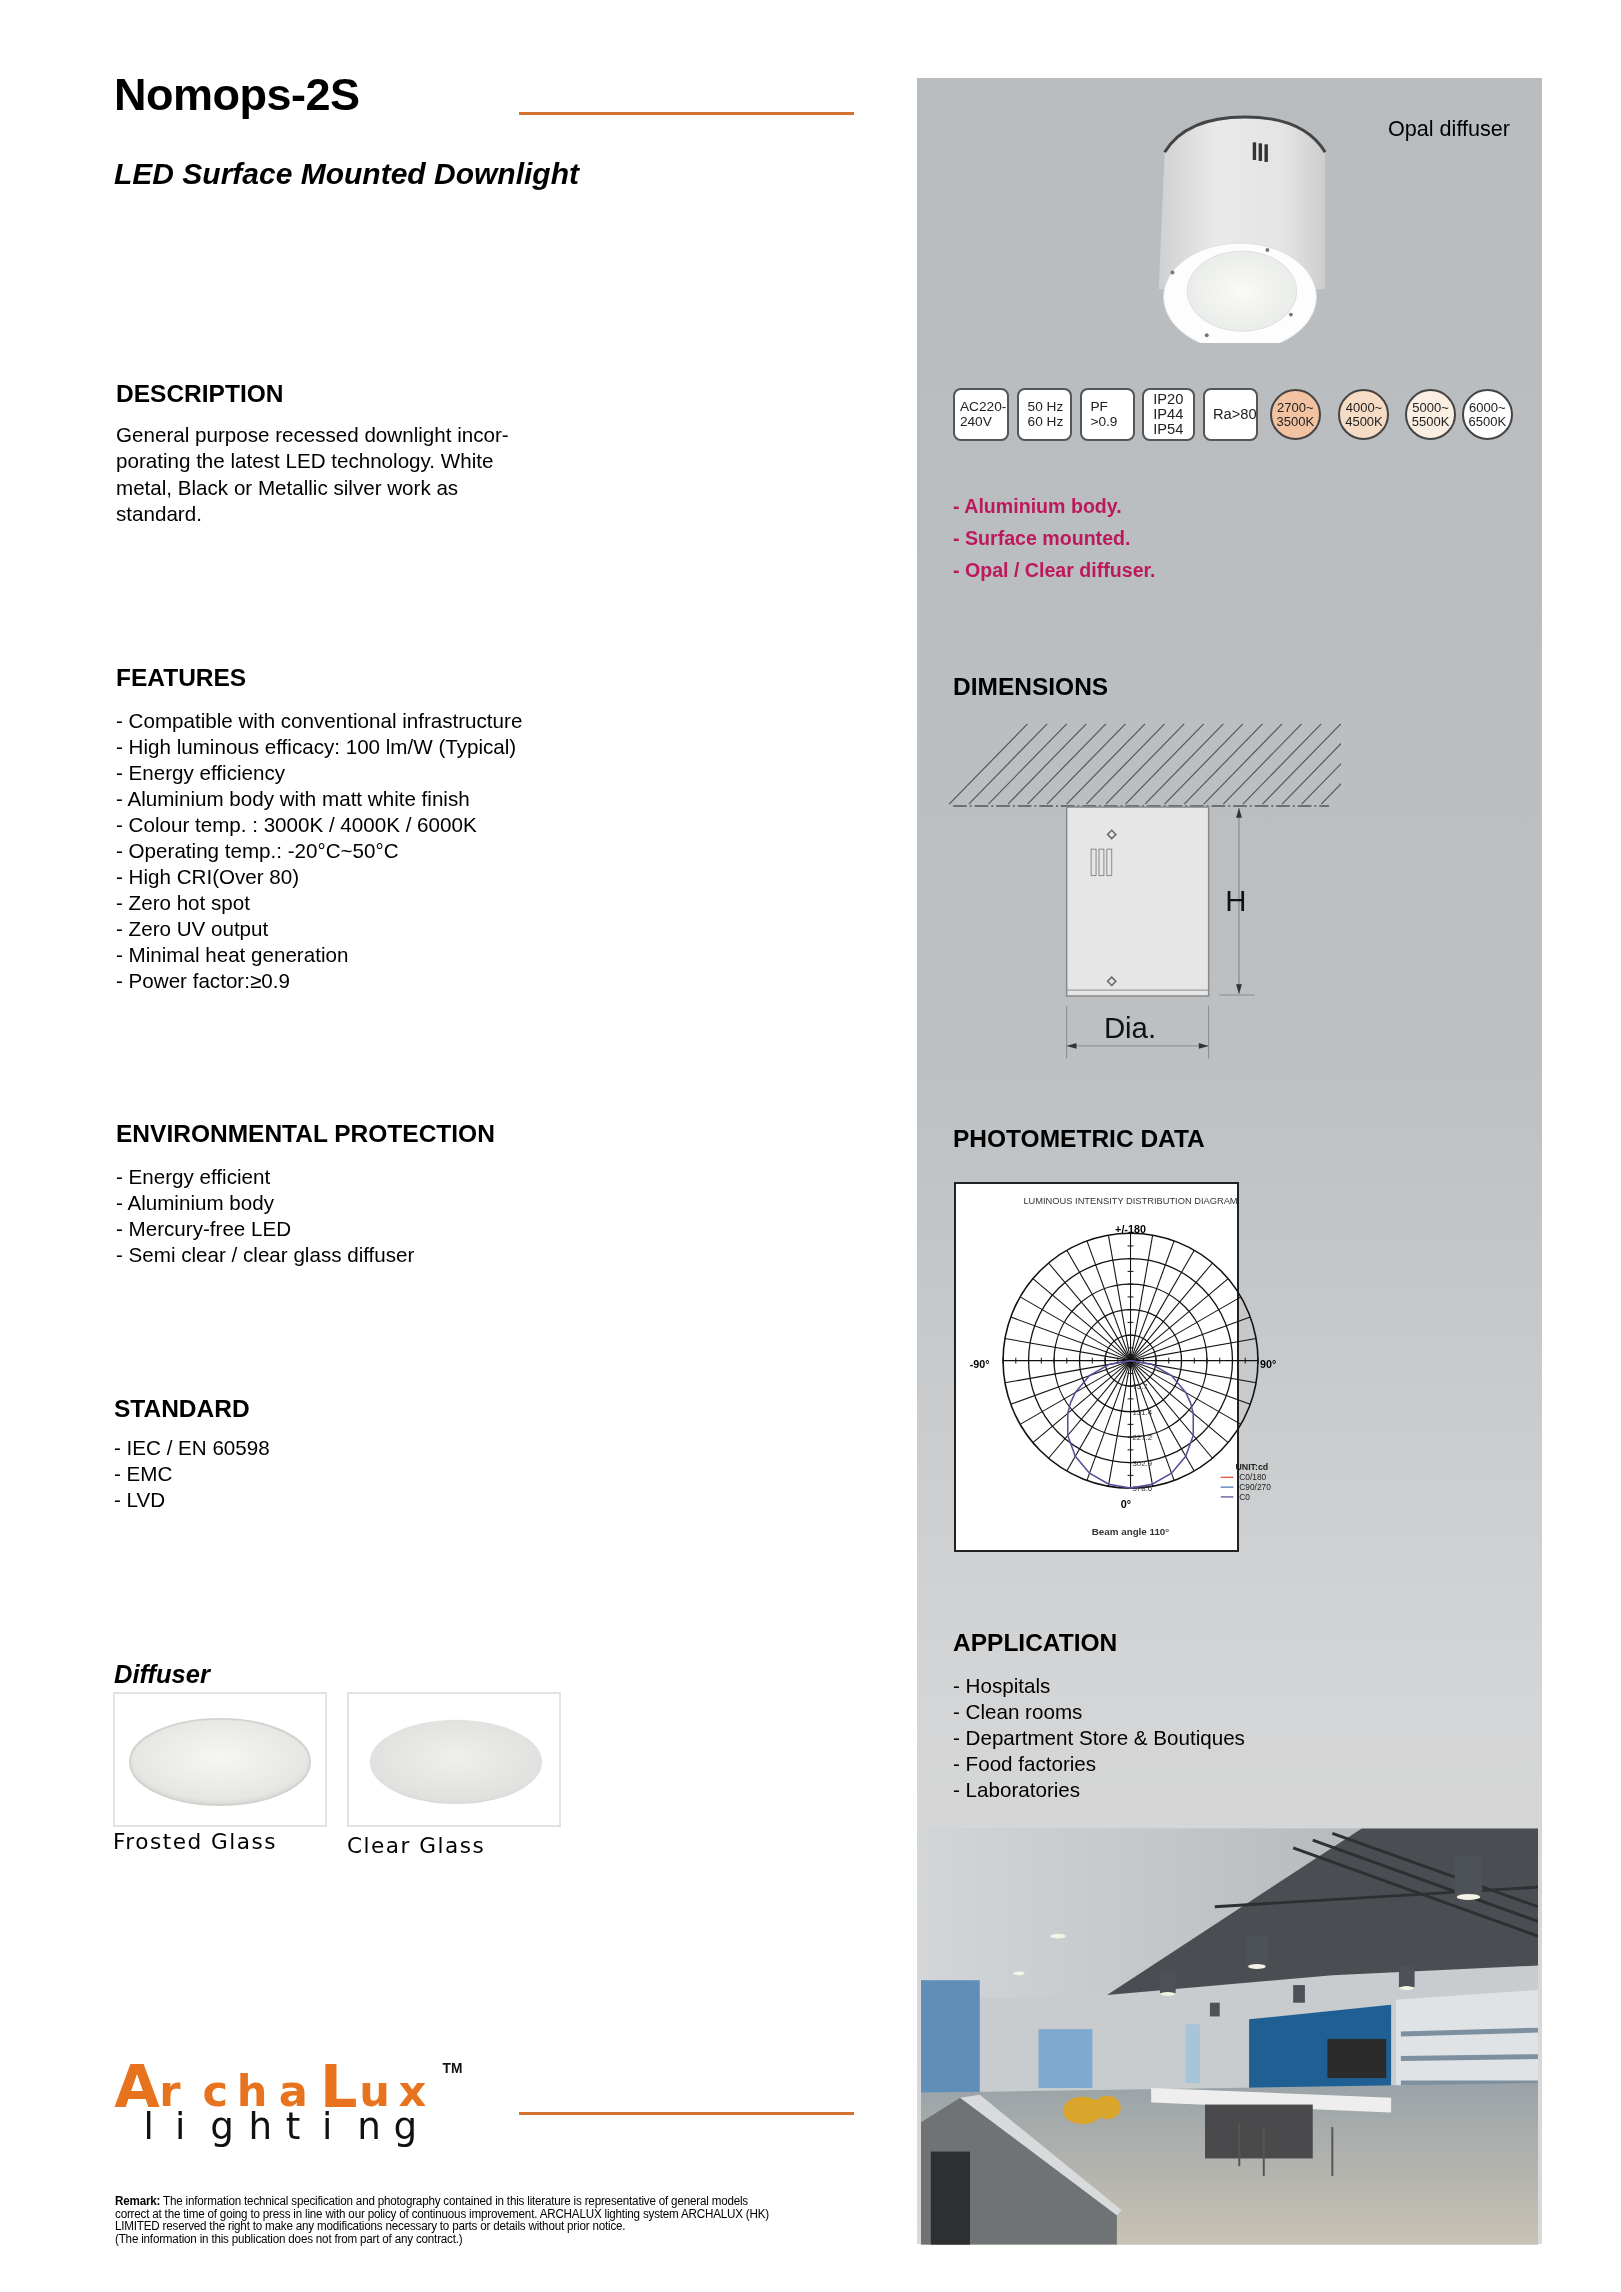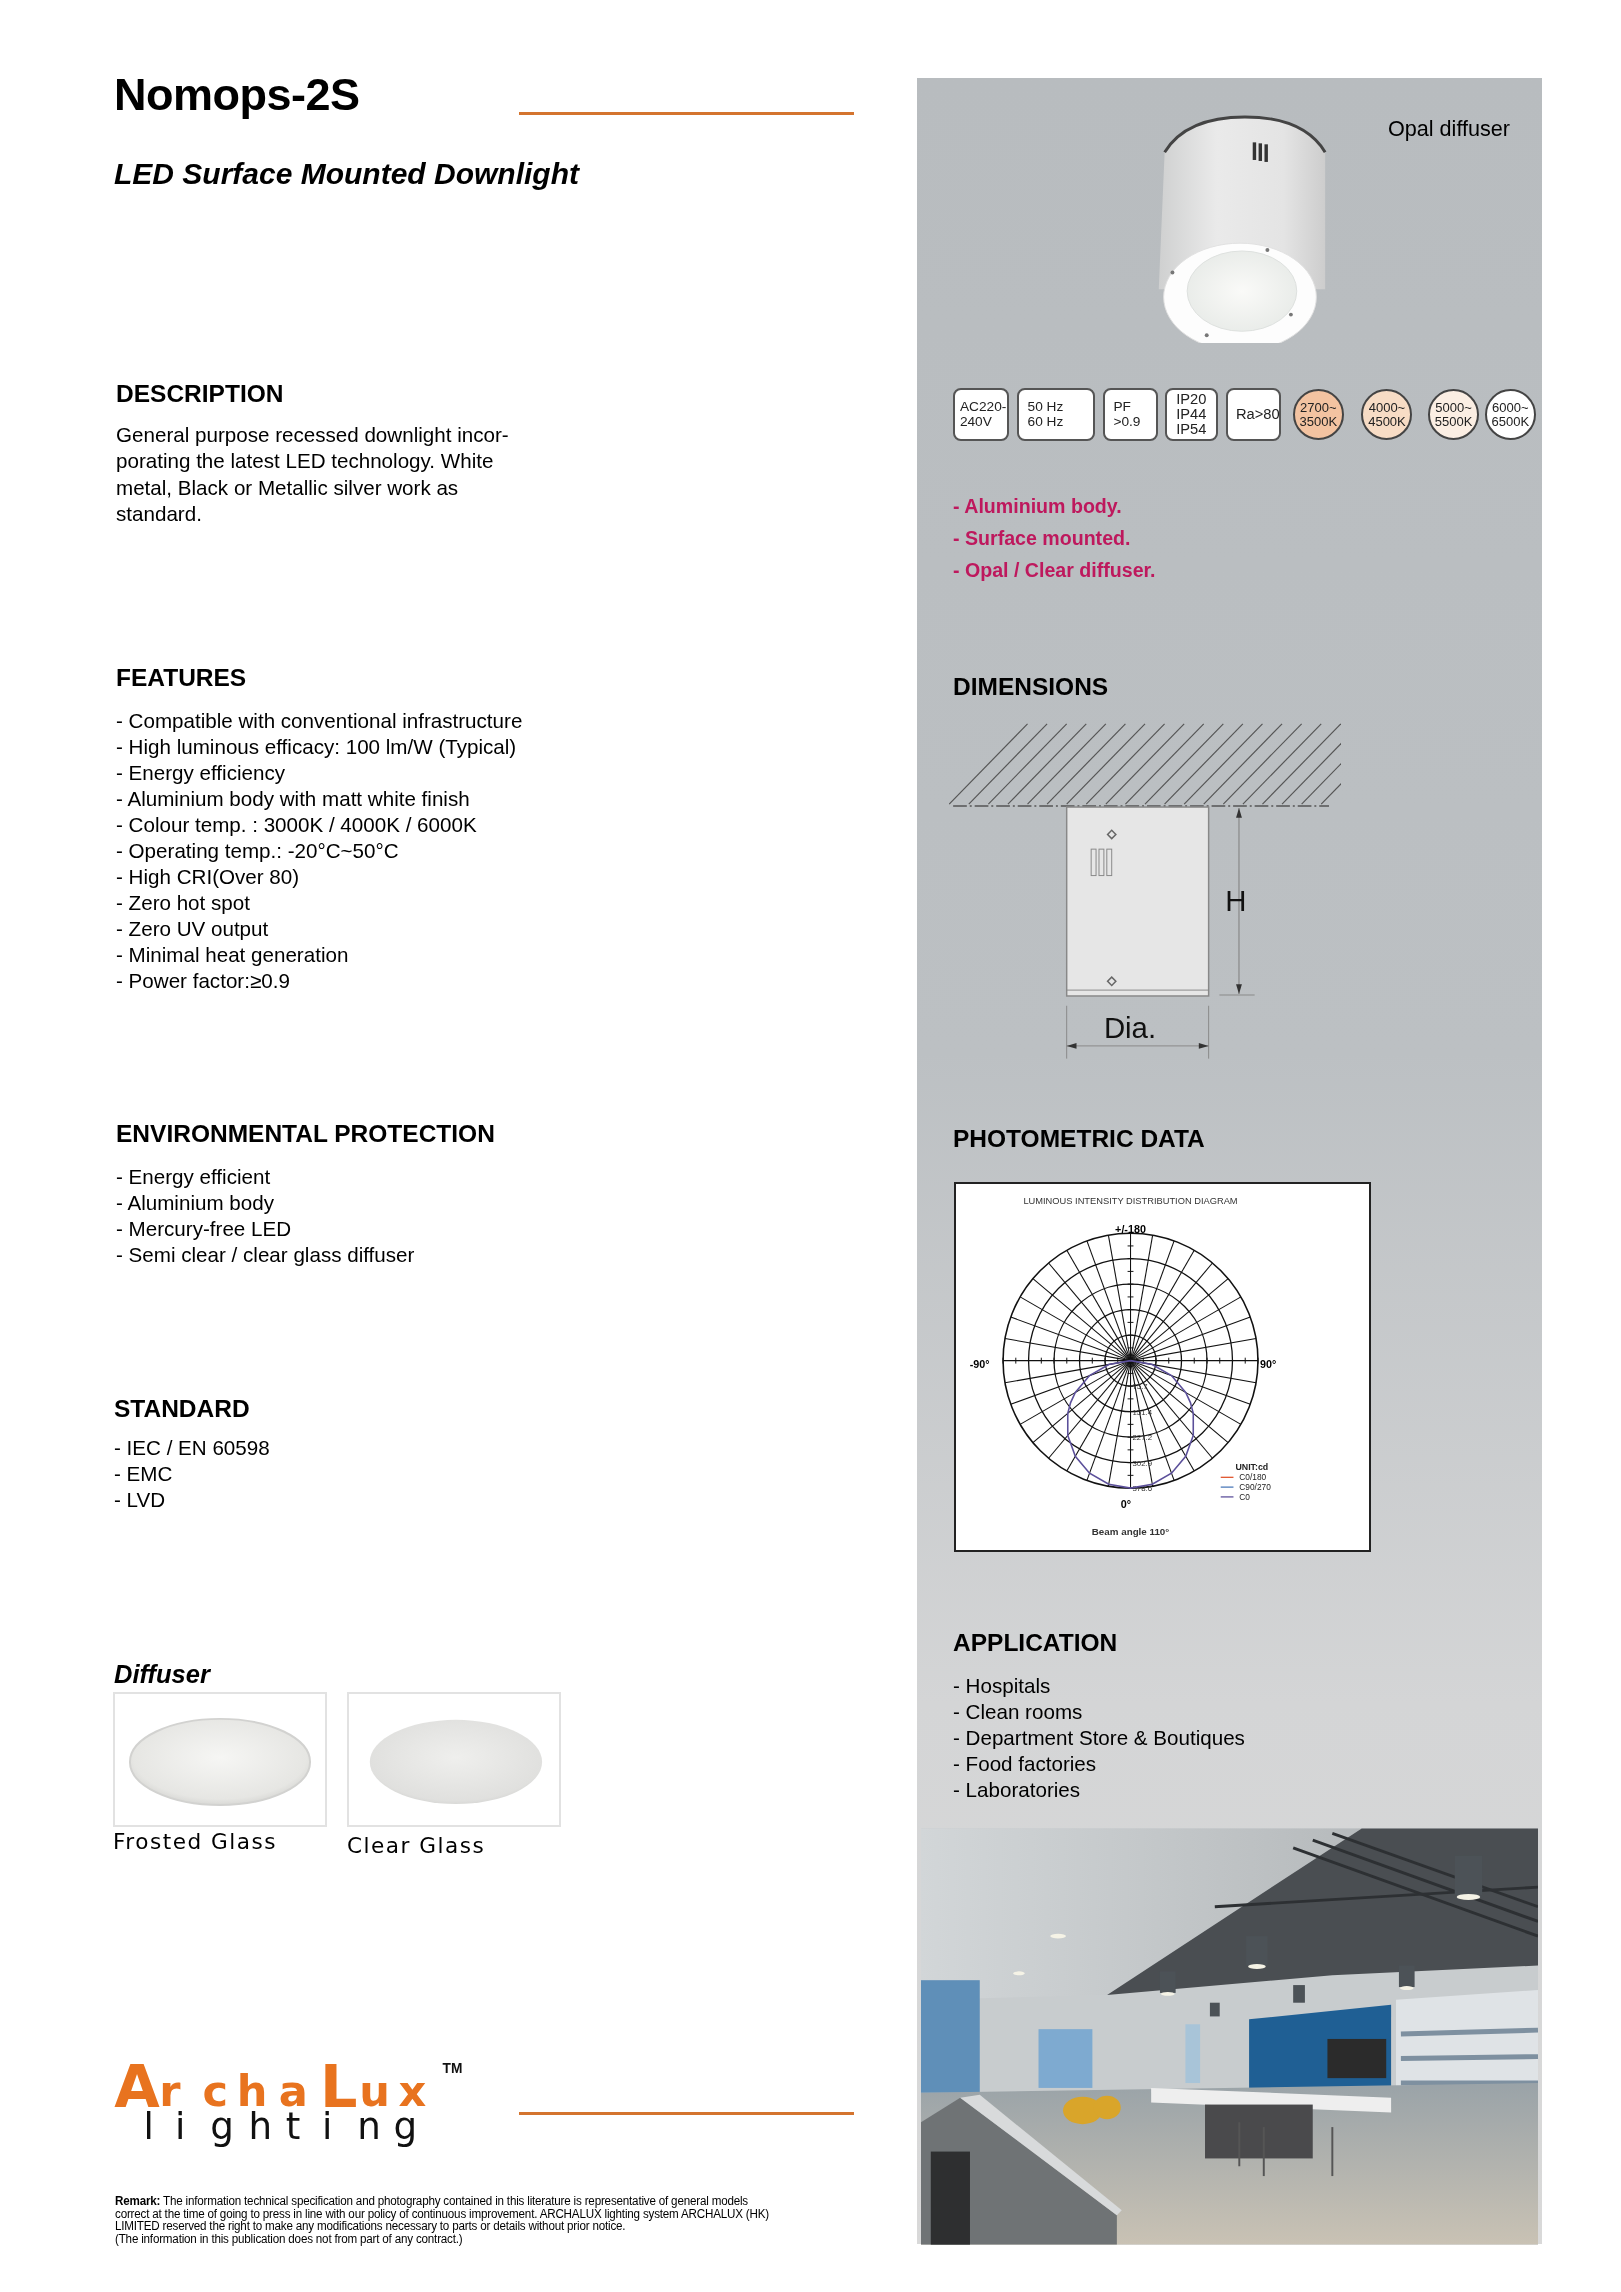--- a/index.html
+++ b/index.html
@@ -21,21 +21,21 @@
   .badges{left:953px;top:388px;display:flex;gap:7.8px;align-items:center;}
   .badge{background:#fff;border:2px solid #555;border-radius:7.8px;box-sizing:border-box;height:53px;padding:3.9px 4.9px;font-size:13.7px;line-height:14.7px;display:flex;flex-direction:column;justify-content:center;color:#222;}
   .badge.ip{font-size:14.7px;line-height:14.7px;}
   .cct{width:51px;height:51px;border-radius:50%;border:2px solid #444;box-sizing:border-box;font-size:13px;line-height:13.7px;display:flex;flex-direction:column;justify-content:center;align-items:center;color:#222;}
   .bullets-w{left:953px;top:490px;}
   .bullets-w li{color:#be185d;font-weight:bold;font-size:19.6px;line-height:32px;list-style:none;}
   .bullets-w li:before{content:"- ";}
   .dim-h{left:953px;top:673px;}
   .dim-svg{left:949px;top:716px;}
   .photo-h{left:953px;top:1125px;}
-  .chartbox{left:954px;top:1182px;width:417px;height:370px;background:#fff;border:2px solid #222;box-sizing:border-box;}
+  .chartbox{left:954px;top:1182px;width:285px;height:370px;background:#fff;border:2px solid #222;box-sizing:border-box;text-align:right;}
   .app-h{left:953px;top:1629px;}
   .app-list{left:953px;top:1673px;}
   .photo{left:921px;top:1828px;width:617px;height:417px;overflow:hidden;}
   
   .diff-h{left:114px;top:1660px;font-size:25.5px;font-style:italic;font-weight:bold;}
   .diff-box{width:214px;height:135px;border:2px solid #e2e2e2;box-sizing:border-box;background:#fff;display:flex;align-items:center;justify-content:center;}
   .diff-label{font-family:"DejaVu Sans",sans-serif;font-size:21.6px;letter-spacing:1.5px;}
   
   .logo{left:114px;top:2053px;width:412px;height:98px;}
   .logo-rule{left:519px;top:2112px;width:335px;height:2.9px;background:#d4742e;}
@@ -185,21 +185,21 @@
       <circle cx="71" cy="227" r="2" fill="#777"></circle>
   </svg>
 </div>
 <div class="abs opal-label">Opal diffuser</div>
 
 <div class="abs badges">
   <div class="badge" style="width:56px;">
       <span>AC220-</span>
       <span>240V</span>
     </div>
-  <div class="badge" style="width:78px;padding-left:8.8px;">
+  <div class="badge" style="width:55px;padding-left:8.8px;">
       <span>50 Hz</span>
       <span>60 Hz</span>
     </div>
   <div class="badge" style="width:55px;padding-left:8.8px;">
       <span>PF</span>
       <span>&gt;0.9</span>
     </div>
   <div class="badge ip" style="width:53px;padding-left:8.8px;">
       <span>IP20</span>
       <span>IP44</span>

